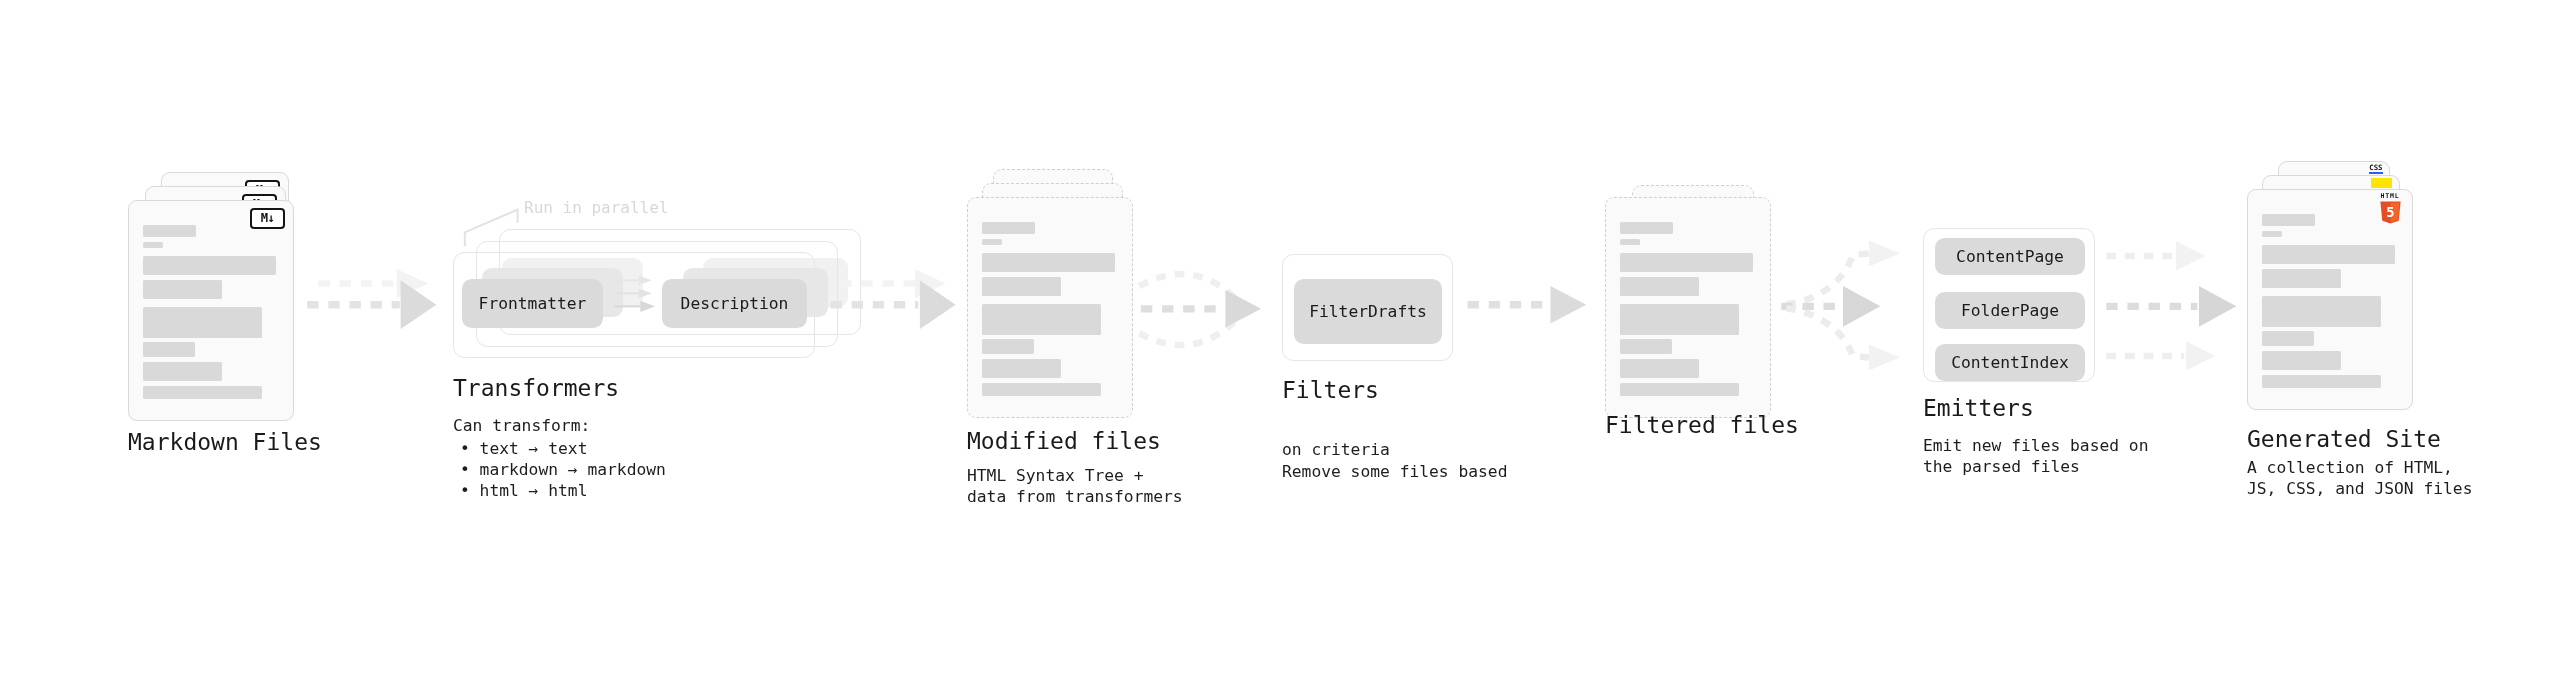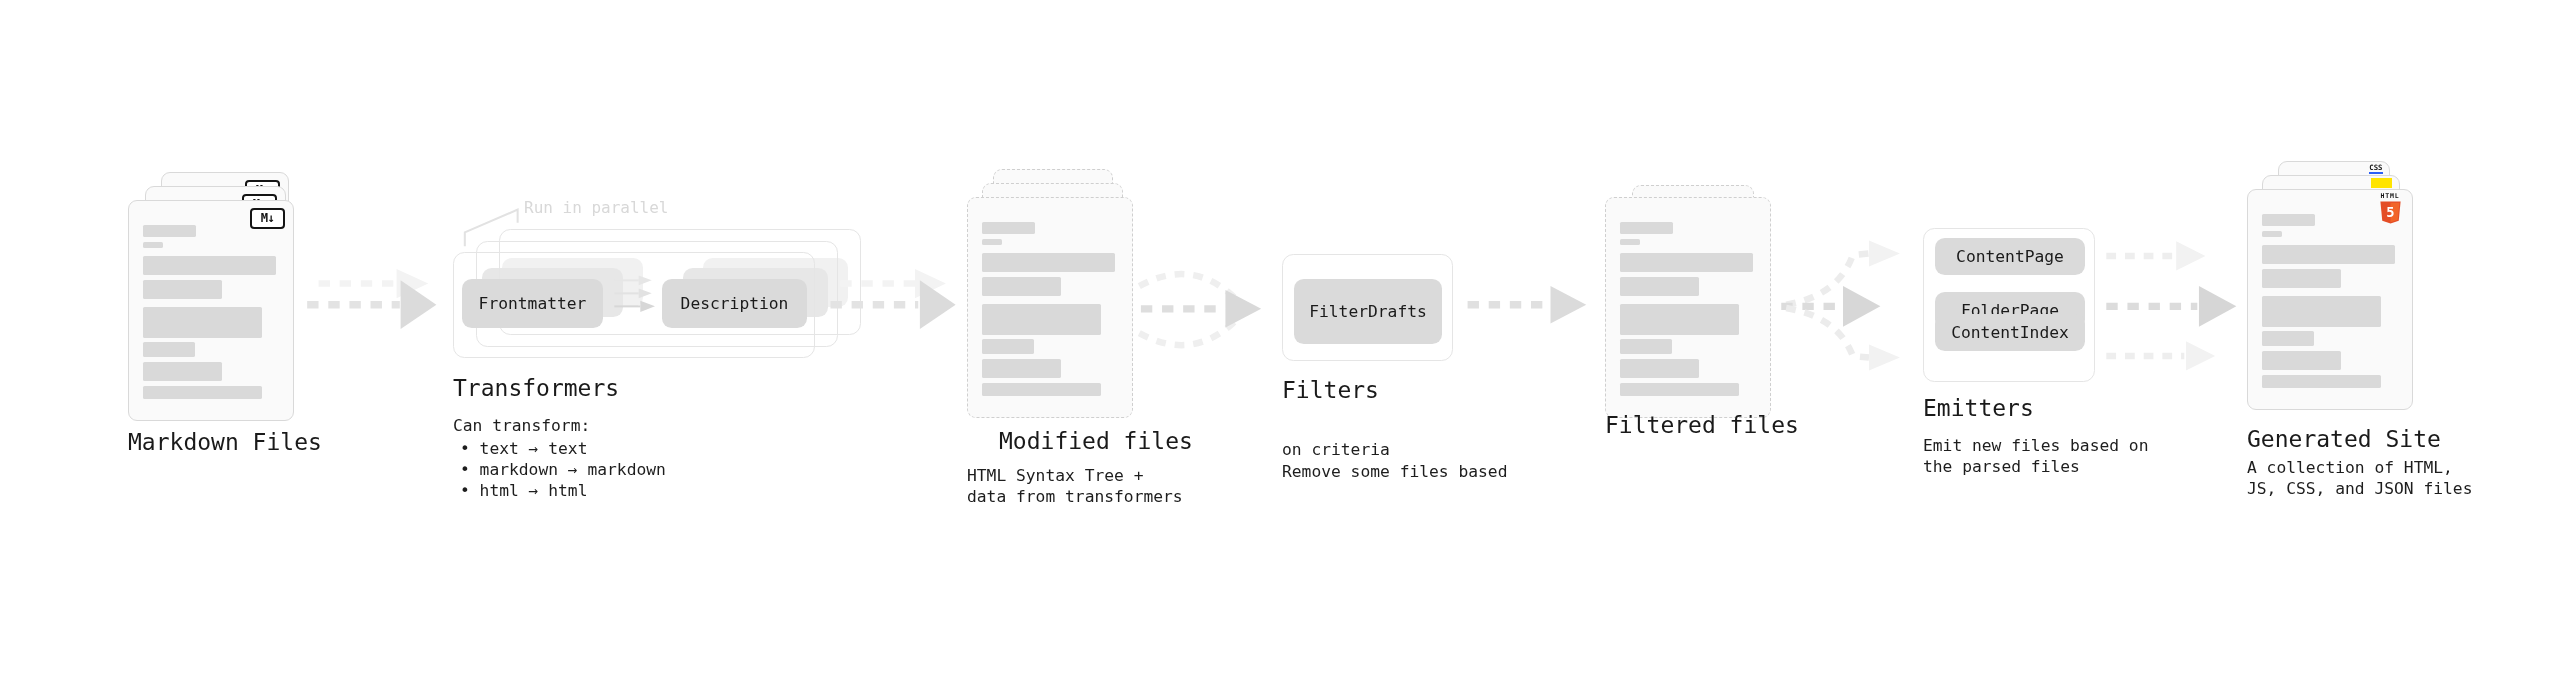--- a/index.html
+++ b/index.html
@@ -103,21 +103,21 @@
         <div class="bar b1"></div>
         <div class="bar b2"></div>
         <div class="bar b3"></div>
         <div class="bar b4"></div>
         <div class="bar b5"></div>
         <div class="bar b6"></div>
         <div class="bar b7"></div>
         <div class="bar b8"></div>
       </div>
     </div>
-    <div class="heading" style="left:999px;top:428px;text-align:right;">Modified files</div>
+    <div class="heading" style="left:967px;top:428px;text-align:right;">Modified files</div>
     <div class="body-line" style="left:967px;top:466px;">HTML Syntax Tree +</div>
     <div class="body-line" style="left:967px;top:487px;">data from transformers</div>
   </div>
 
   <div>
     <div class="outline-box" style="left:1282px;top:254px;width:171px;height:107px;"></div>
     <div class="chip" style="left:1294px;top:279px;width:148px;height:65px;">FilterDrafts</div>
     <div class="heading" style="left:1282px;top:377px;">Filters</div>
     <div class="body-line" style="left:1282px;top:418px;margin-top:44px;">Remove some files based</div>
     <div class="body-line" style="left:1282px;top:440px;">on criteria</div>
@@ -137,21 +137,21 @@
         <div class="bar b8"></div>
       </div>
     </div>
     <div class="heading" style="left:1605px;top:412px;">Filtered files</div>
   </div>
 
   <div>
     <div class="outline-box" style="left:1923px;top:228px;width:172px;height:154px;"></div>
     <div class="chip" style="left:1935px;top:238px;width:150px;height:37px;">ContentPage</div>
     <div class="chip" style="left:1935px;top:292px;width:150px;height:37px;">FolderPage</div>
-    <div class="chip" style="left:1935px;top:314px;width:150px;height:37px;">ContentIndex</div>
+    <div class="chip" style="left:1935px;top:344px;width:150px;height:37px;">ContentIndex</div>
     <div class="heading" style="left:1923px;top:395px;">Emitters</div>
     <div class="body-line" style="left:1923px;top:436px;">Emit new files based on</div>
     <div class="body-line" style="left:1923px;top:457px;">the parsed files</div>
   </div>
 
   <div>
     <div class="doc-card narrow" style="left:2278px;top:161px;width:112px;">
       <div class="badge-css">CSS</div>
     </div>
     <div class="doc-card narrow" style="left:2262px;top:175px;width:138px;">

